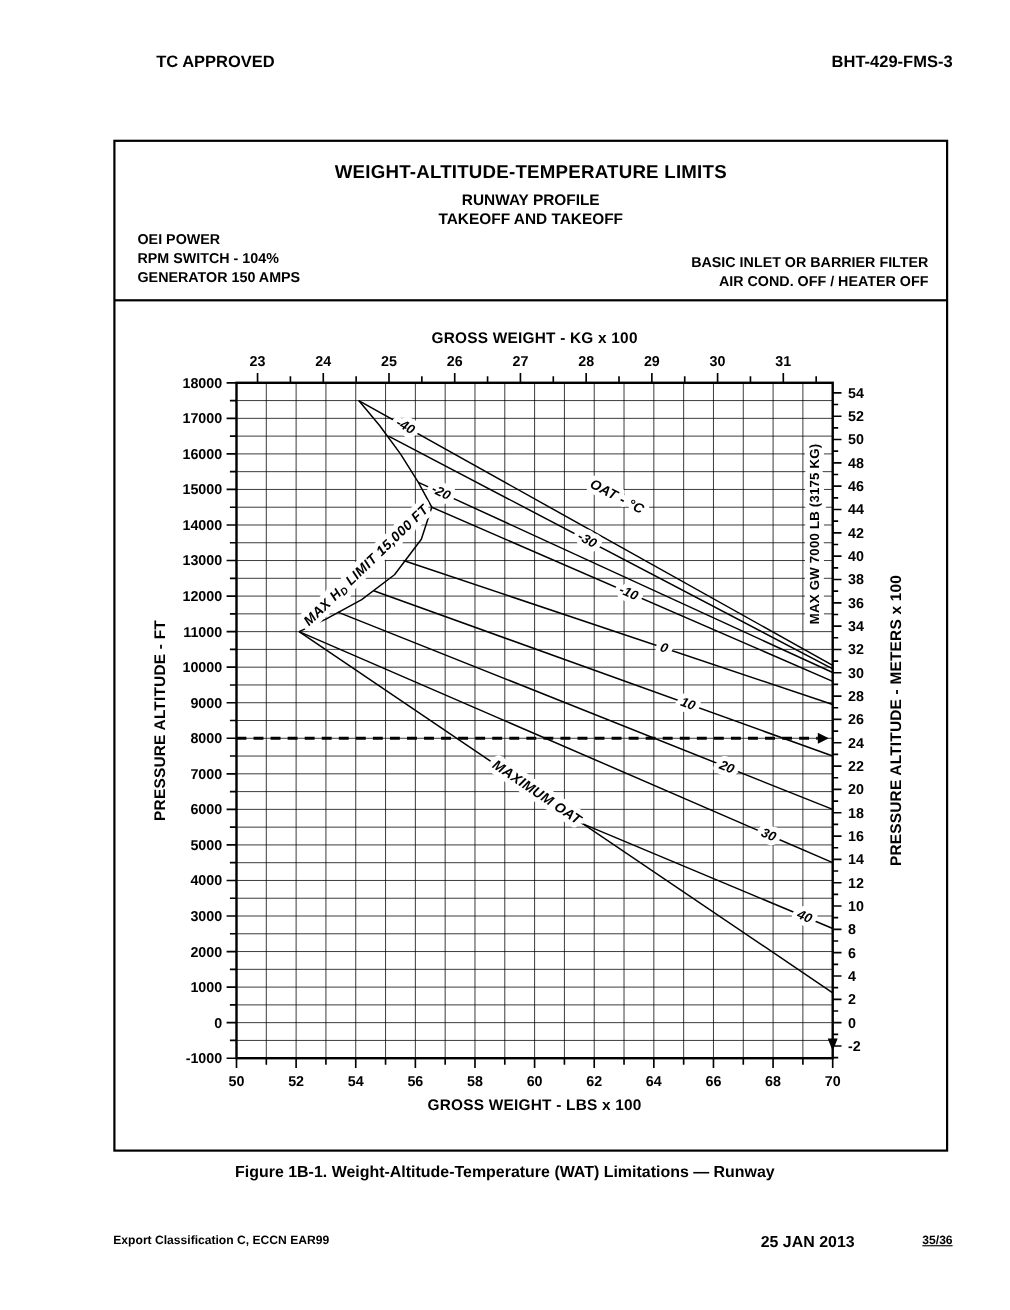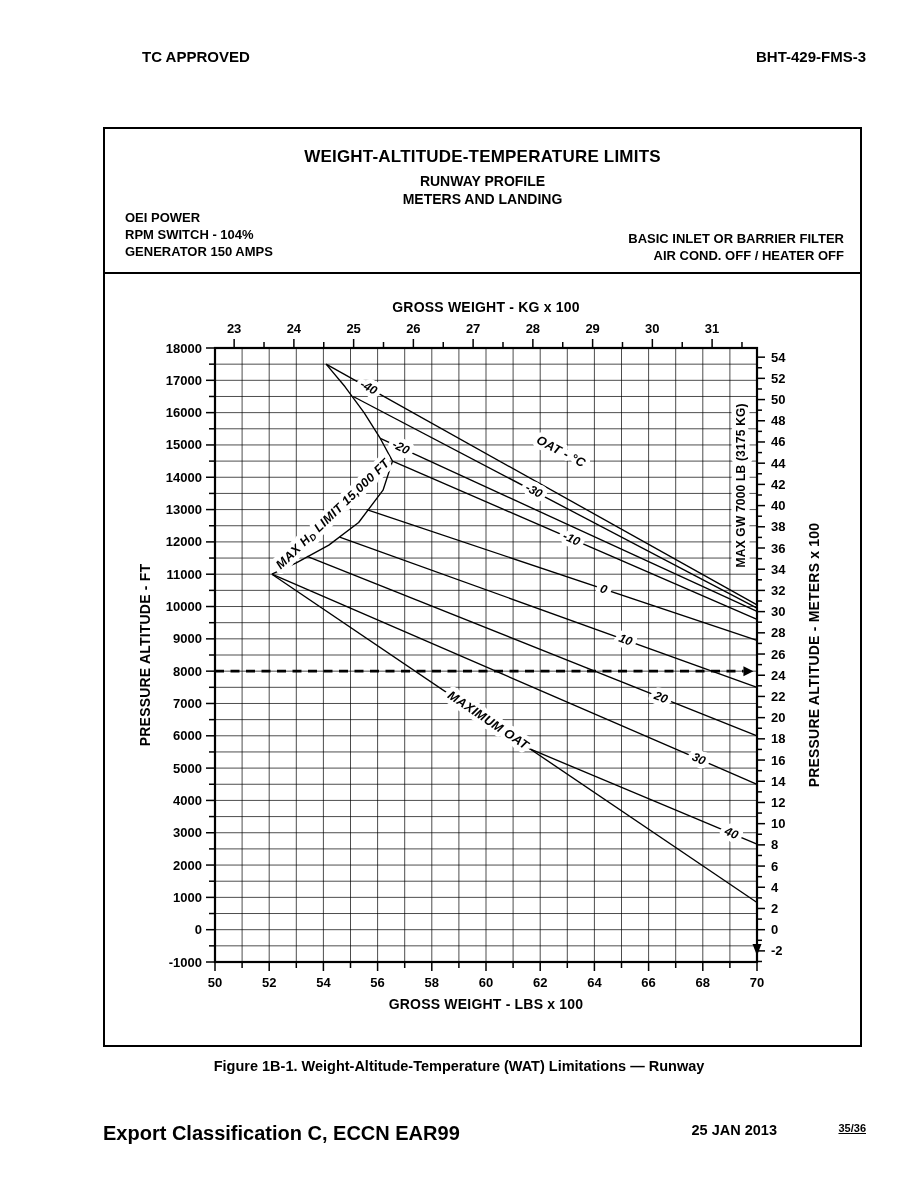--- a/index.html
+++ b/index.html
@@ -25,35 +25,35 @@
   .dash{stroke:#000;stroke-width:2.6;stroke-dasharray:9 6.5;}
   .tick{font-size:13px;}
   .axtitle{font-size:14px;letter-spacing:.2px;}
   .lbl{font-size:12px;font-style:italic;}
   .biglbl{font-size:12.5px;font-style:italic;letter-spacing:.4px;}
   .gwlbl{font-size:12px;letter-spacing:.2px;}
   .under{stroke:#fff;stroke-width:9;stroke-linejoin:round;fill:#fff;}
   .arrow{fill:#000;stroke:none;}
   .caption{position:absolute;left:0;top:1058px;width:918px;text-align:center;
            font-size:14.5px;font-weight:bold;}
-  .ftr-left{position:absolute;left:103px;top:1122px;font-size:20px;font-weight:bold;}
+  .ftr-left{position:absolute;left:103px;top:1122px;font-size:11px;font-weight:bold;}
   .ftr-date{position:absolute;right:141px;top:1122px;font-size:14.5px;font-weight:bold;margin-left:19px;}
   .ftr-page{position:absolute;right:52px;top:1122px;font-size:11px;font-weight:bold;text-decoration:underline;}
 </style>
 </head>
 <body>
 
 <div class="page">
   <div class="hdr-left">TC APPROVED</div>
   <div class="hdr-right">BHT-429-FMS-3</div>
 
   <div class="panel">
     <div class="p-title">WEIGHT-ALTITUDE-TEMPERATURE LIMITS</div>
     <div class="p-sub1">RUNWAY PROFILE</div>
-    <div class="p-sub2">METERS AND LANDING</div>
+    <div class="p-sub2">TAKEOFF AND TAKEOFF</div>
     <div class="cond-left">
       <div>OEI POWER</div>
       <div>RPM SWITCH - 104%</div>
       <div>GENERATOR 150 AMPS</div>
     </div>
     <div class="cond-right">
       <div>BASIC INLET OR BARRIER FILTER</div>
       <div>AIR COND. OFF  /  HEATER OFF</div>
     </div>
     <div class="sep"></div>

